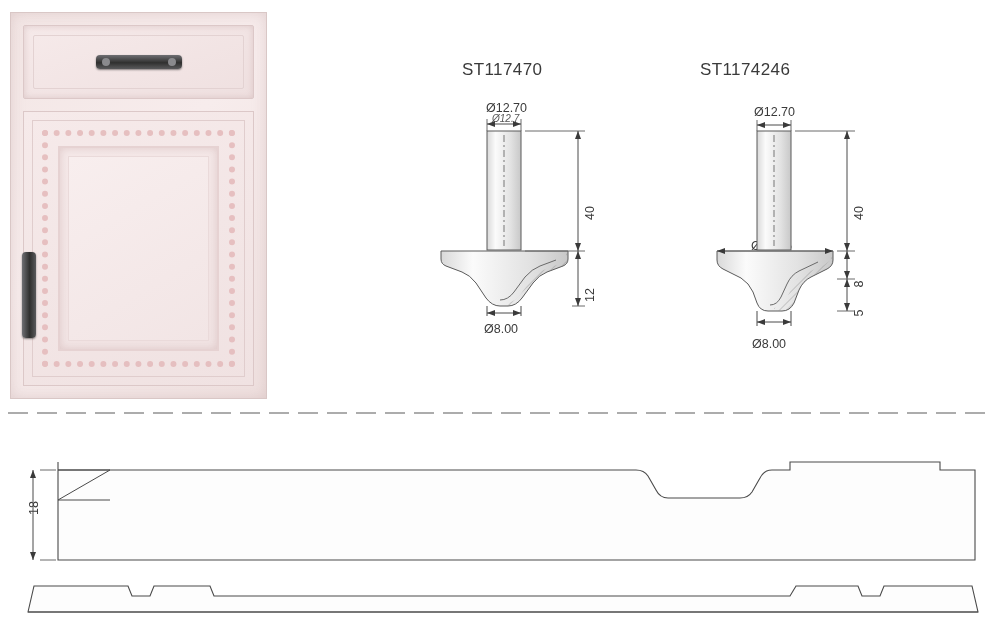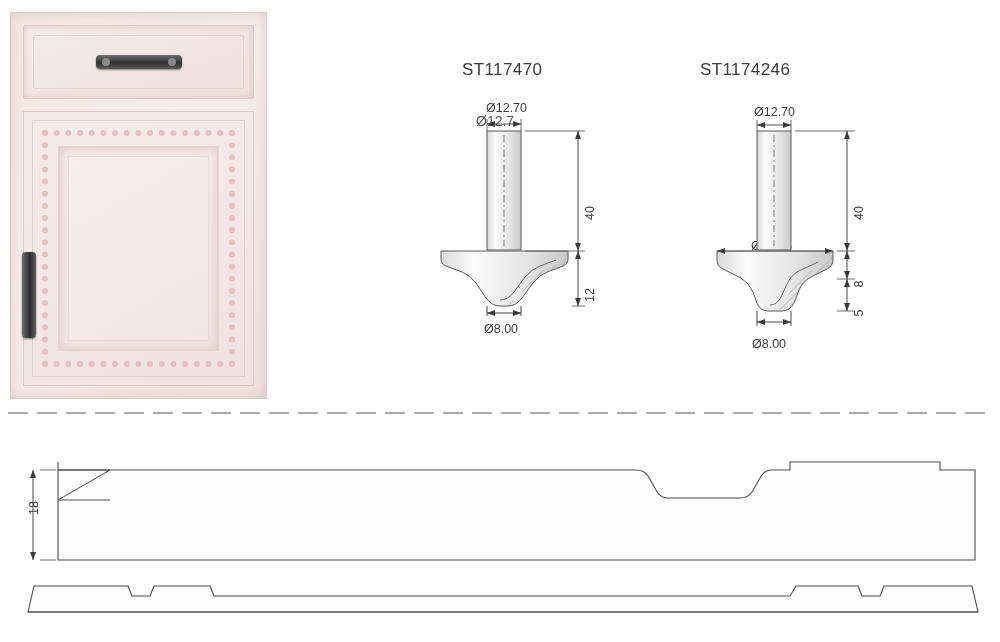--- a/index.html
+++ b/index.html
@@ -61,21 +61,21 @@
       <div class="frame2"></div>
       <div class="field"></div>
       <div class="pull-v"></div>
     </div>
   </div>
 
   <div class="title" style="left:462px;top:60px;">ST117470</div>
   <div class="title" style="left:700px;top:60px;">ST1174246</div>
 
   <div class="dim" style="left:486px;top:101px;">Ø12.70</div>
-  <div class="dim" style="left:476px;top:113px;font-size:14px;color:#555;">Ø12.7</div>
+  <div class="dim" style="left:492px;top:113px;font-size:10px;color:#555;font-style:italic;">Ø12.7</div>
   <div class="dim" style="left:484px;top:322px;">Ø8.00</div>
   <div class="dim v" style="left:583px;top:213px;transform:rotate(-90deg) translate(-50%,0);">40</div>
   <div class="dim v" style="left:583px;top:295px;transform:rotate(-90deg) translate(-50%,0);">12</div>
 
   <div class="dim" style="left:754px;top:105px;">Ø12.70</div>
   <div class="dim" style="left:751px;top:239px;">Ø34.95</div>
   <div class="dim" style="left:752px;top:337px;">Ø8.00</div>
   <div class="dim v" style="left:852px;top:213px;transform:rotate(-90deg) translate(-50%,0);">40</div>
   <div class="dim v" style="left:852px;top:284px;transform:rotate(-90deg) translate(-50%,0);">8</div>
   <div class="dim v" style="left:852px;top:313px;transform:rotate(-90deg) translate(-50%,0);">5</div>

